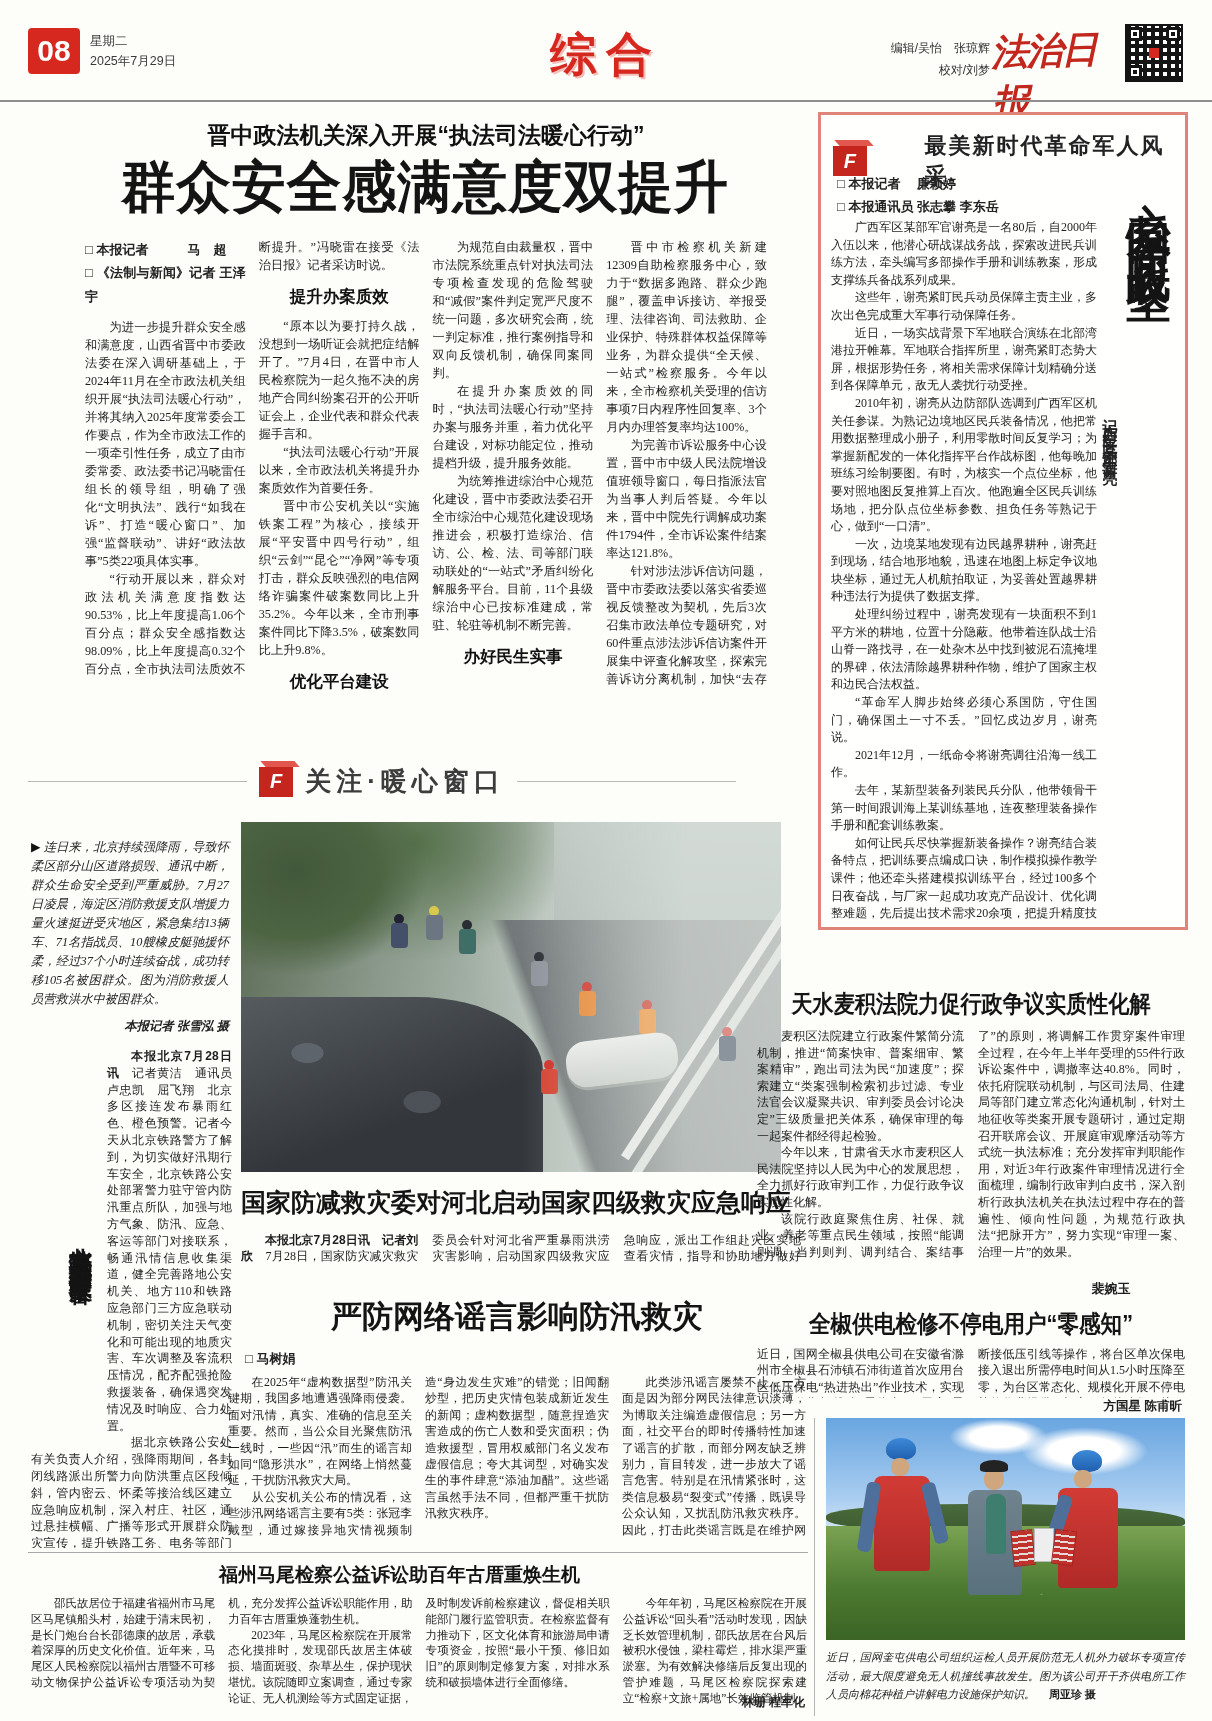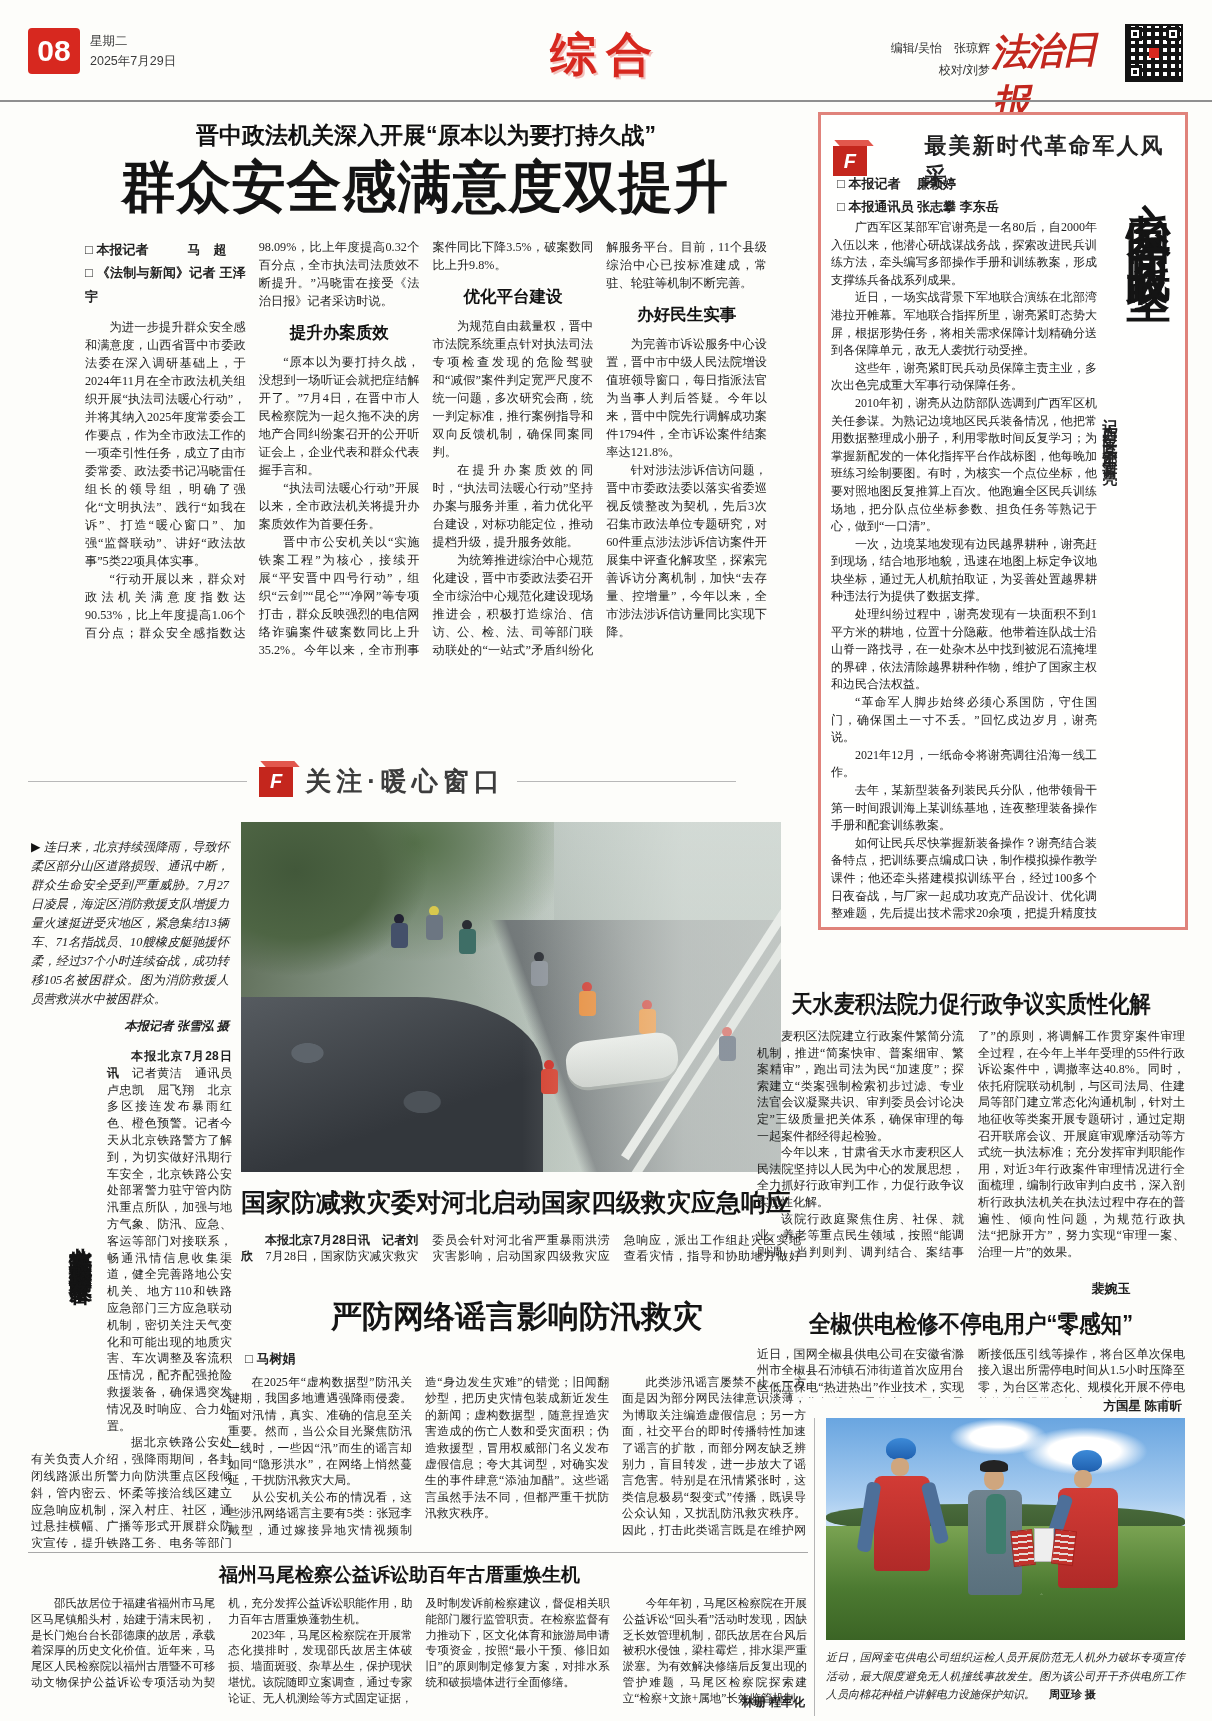--- a/index.html
+++ b/index.html
@@ -143,21 +143,21 @@
 </div>
 <div class="abs masthead">法治日报</div>
 <div class="abs qr">
   <div class="finder f1"></div>
   <div class="finder f2"></div>
   <div class="finder f3"></div>
   <div class="logo"></div>
 </div>
 <div class="abs hdr-line"></div>
 
-<div class="abs kicker">晋中政法机关深入开展“原本以为要打持久战”</div>
+<div class="abs kicker">晋中政法机关深入开展“执法司法暖心行动”</div>
 <div class="abs headline">群众安全感满意度双提升</div>
 <div class="abs main-body">
   <div class="bylines">
     <div>□ 本报记者　　　马　超</div>
     <div>□ 《法制与新闻》记者 王泽宇</div>
   </div>
   <div>
       <p class="para">为进一步提升群众安全感和满意度，山西省晋中市委政法委在深入调研基础上，于2024年11月在全市政法机关组织开展“执法司法暖心行动”，并将其纳入2025年度常委会工作要点，作为全市政法工作的一项牵引性任务，成立了由市委常委、政法委书记冯晓雷任组长的领导组，明确了强化“文明执法”、践行“如我在诉”、打造“暖心窗口”、加强“监督联动”、讲好“政法故事”5类22项具体实事。</p>
       <p class="para">“行动开展以来，群众对政法机关满意度指数达90.53%，比上年度提高1.06个百分点；群众安全感指数达98.09%，比上年度提高0.32个百分点，全市执法司法质效不断提升。”冯晓雷在接受《法治日报》记者采访时说。</p>
     </div>
@@ -168,38 +168,39 @@
       <p class="para">晋中市公安机关以“实施铁案工程”为核心，接续开展“平安晋中四号行动”，组织“云剑”“昆仑”“净网”等专项打击，群众反映强烈的电信网络诈骗案件破案数同比上升35.2%。今年以来，全市刑事案件同比下降3.5%，破案数同比上升9.8%。</p>
     </div>
   <h3 class="sub">优化平台建设</h3>
   <div>
       <p class="para">为规范自由裁量权，晋中市法院系统重点针对执法司法专项检查发现的危险驾驶和“减假”案件判定宽严尺度不统一问题，多次研究会商，统一判定标准，推行案例指导和双向反馈机制，确保同案同判。</p>
       <p class="para">在提升办案质效的同时，“执法司法暖心行动”坚持办案与服务并重，着力优化平台建设，对标功能定位，推动提档升级，提升服务效能。</p>
       <p class="para">为统筹推进综治中心规范化建设，晋中市委政法委召开全市综治中心规范化建设现场推进会，积极打造综治、信访、公、检、法、司等部门联动联处的“一站式”矛盾纠纷化解服务平台。目前，11个县级综治中心已按标准建成，常驻、轮驻等机制不断完善。</p>
     </div>
   <h3 class="sub">办好民生实事</h3>
   <div>
+      <p class="para">晋中市检察机关新建12309自助检察服务中心，致力于“数据多跑路、群众少跑腿”，覆盖申诉接访、举报受理、法律咨询、司法救助、企业保护、特殊群体权益保障等业务，为群众提供“全天候、一站式”检察服务。今年以来，全市检察机关受理的信访事项7日内程序性回复率、3个月内办理答复率均达100%。</p>
       <p class="para">为完善市诉讼服务中心设置，晋中市中级人民法院增设值班领导窗口，每日指派法官为当事人判后答疑。今年以来，晋中中院先行调解成功案件1794件，全市诉讼案件结案率达121.8%。</p>
       <p class="para">针对涉法涉诉信访问题，晋中市委政法委以落实省委巡视反馈整改为契机，先后3次召集市政法单位专题研究，对60件重点涉法涉诉信访案件开展集中评查化解攻坚，探索完善诉访分离机制，加快“去存量、控增量”，今年以来，全市涉法涉诉信访量同比实现下降。</p>
     </div>
 </div>
 
 <div class="abs feature-box">
   <div class="fb-head">
     <div class="cube">F</div>
     <div class="fb-title">最美新时代革命军人风采</div>
   </div>
   <div class="fb-bylines">
     <div>□ 本报记者　 廉颖婷</div>
     <div>□ 本报通讯员 张志攀 李东岳</div>
   </div>
   <div class="fb-body">
       <p class="para">广西军区某部军官谢亮是一名80后，自2000年入伍以来，他潜心研战谋战务战，探索改进民兵训练方法，牵头编写多部操作手册和训练教案，形成支撑练兵备战系列成果。</p>
+      <p class="para">这些年，谢亮紧盯民兵动员保障主责主业，多次出色完成重大军事行动保障任务。</p>
       <p class="para">近日，一场实战背景下军地联合演练在北部湾港拉开帷幕。军地联合指挥所里，谢亮紧盯态势大屏，根据形势任务，将相关需求保障计划精确分送到各保障单元，敌无人袭扰行动受挫。</p>
-      <p class="para">这些年，谢亮紧盯民兵动员保障主责主业，多次出色完成重大军事行动保障任务。</p>
       <p class="para">2010年初，谢亮从边防部队选调到广西军区机关任参谋。为熟记边境地区民兵装备情况，他把常用数据整理成小册子，利用零散时间反复学习；为掌握新配发的一体化指挥平台作战标图，他每晚加班练习绘制要图。有时，为核实一个点位坐标，他要对照地图反复推算上百次。他跑遍全区民兵训练场地，把分队点位坐标参数、担负任务等熟记于心，做到“一口清”。</p>
       <p class="para">一次，边境某地发现有边民越界耕种，谢亮赶到现场，结合地形地貌，迅速在地图上标定争议地块坐标，通过无人机航拍取证，为妥善处置越界耕种违法行为提供了数据支撑。</p>
       <p class="para">处理纠纷过程中，谢亮发现有一块面积不到1平方米的耕地，位置十分隐蔽。他带着连队战士沿山脊一路找寻，在一处杂木丛中找到被泥石流掩埋的界碑，依法清除越界耕种作物，维护了国家主权和边民合法权益。</p>
       <p class="para">“革命军人脚步始终必须心系国防，守住国门，确保国土一寸不丢。”回忆戍边岁月，谢亮说。</p>
       <p class="para">2021年12月，一纸命令将谢亮调往沿海一线工作。</p>
       <p class="para">去年，某新型装备列装民兵分队，他带领骨干第一时间跟训海上某训练基地，连夜整理装备操作手册和配套训练教案。</p>
       <p class="para">如何让民兵尽快掌握新装备操作？谢亮结合装备特点，把训练要点编成口诀，制作模拟操作教学课件；他还牵头搭建模拟训练平台，经过100多个日夜奋战，与厂家一起成功攻克产品设计、优化调整难题，先后提出技术需求20余项，把提升精度技术要求融入训练，为海上训练提供全新解决方案。</p>
     </div>
   <div class="v-sub">记广西军区某部军官谢亮</div>
   <div class="v-main">心系国防向战攻坚</div>

